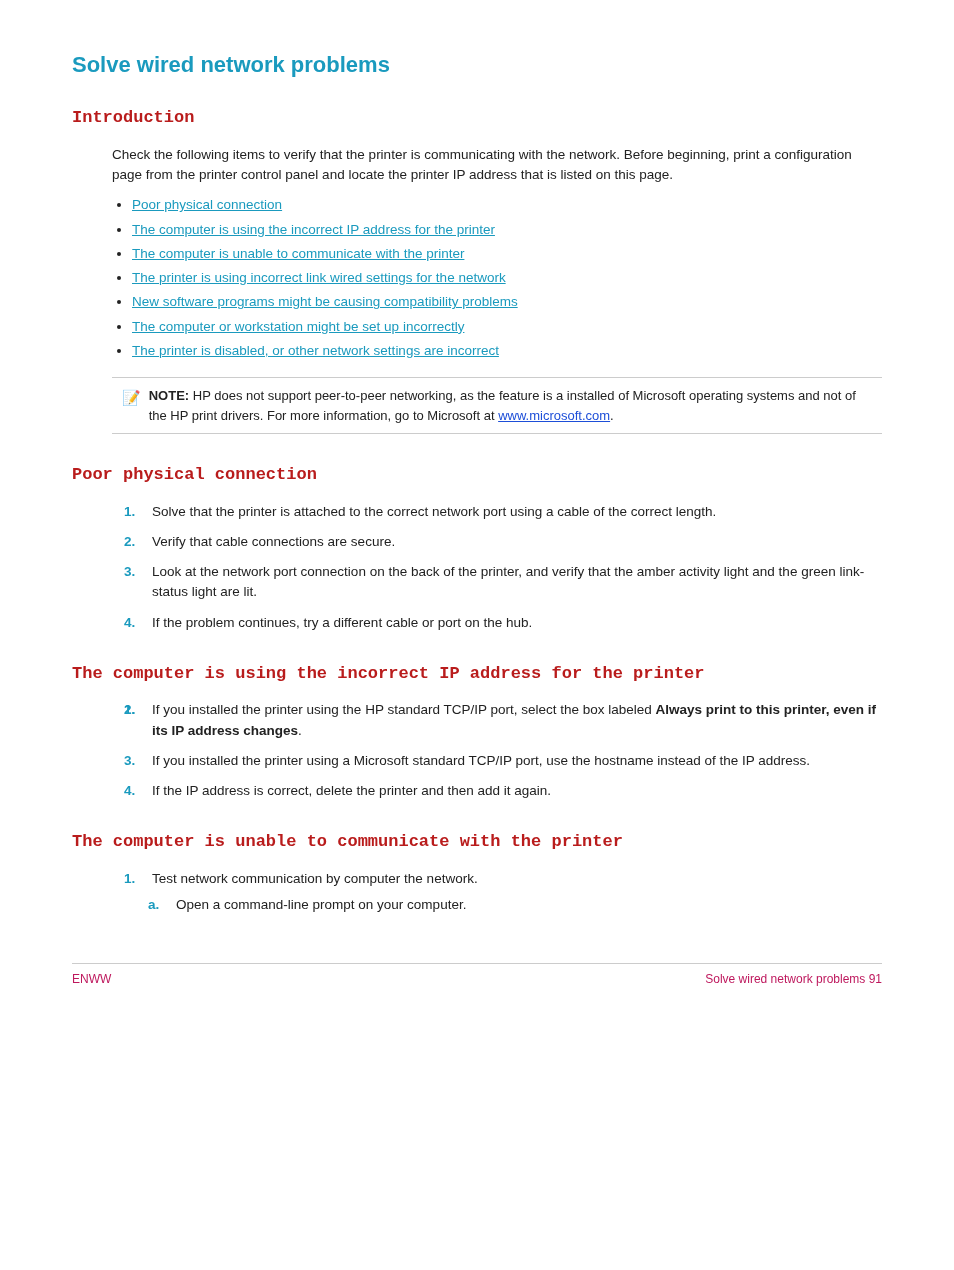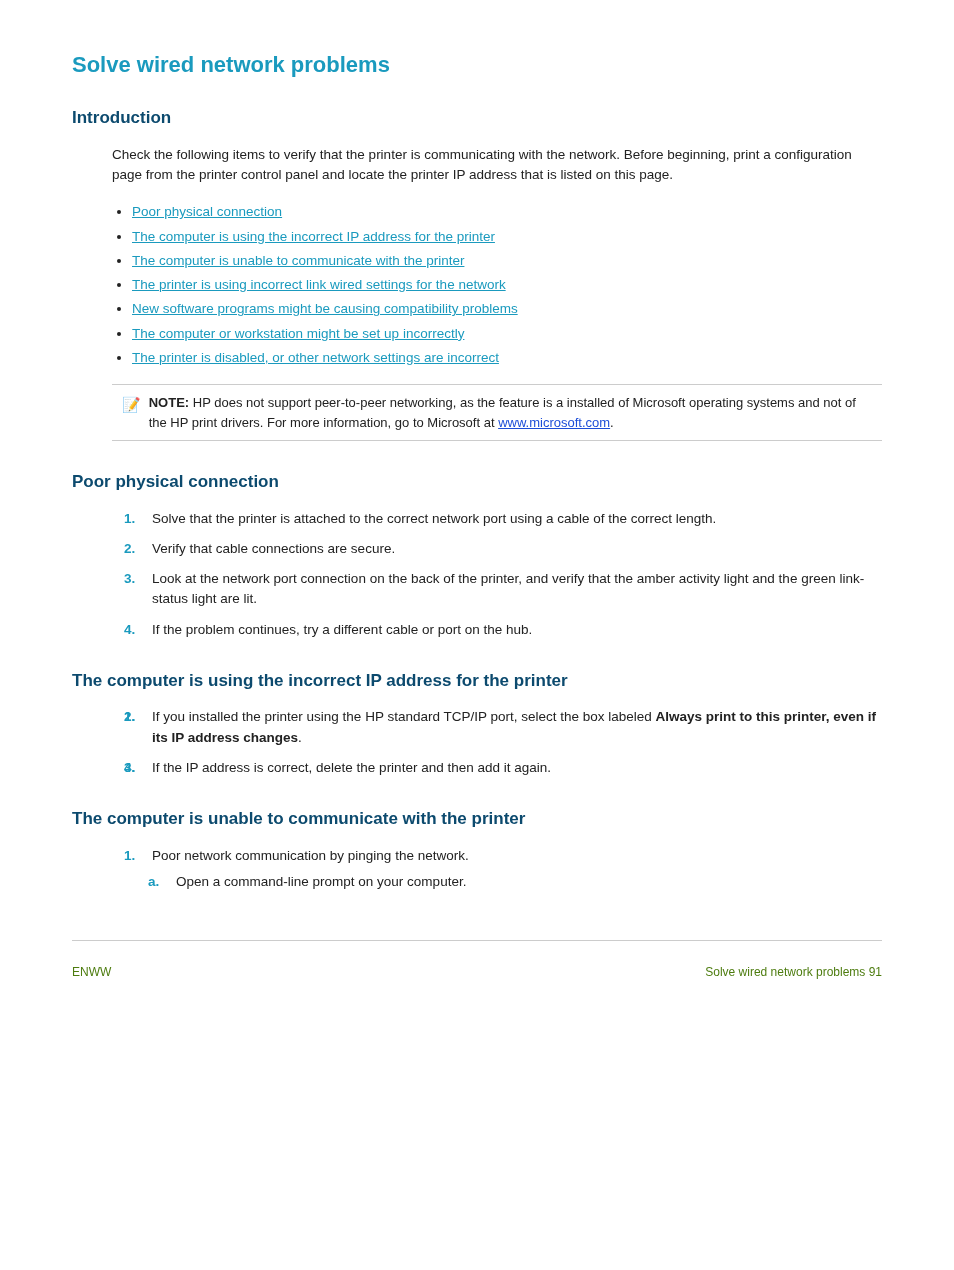--- a/index.html
+++ b/index.html
@@ -15,27 +15,27 @@
     h1.page-title {
       font-size: 22px;
       font-weight: 900;
       color: #1a9abe;
       margin-bottom: 24px;
       font-family: Arial, Helvetica, sans-serif;
     }
     h2.section-title {
       font-size: 17px;
       font-weight: 900;
-      color: #0c4a6e;
+      color: #b91c1c;
       margin-bottom: 14px;
-      font-family: Liberation Sans, sans-serif;
+      font-family: Liberation Mono, monospace;
     }
     .intro-text {
       margin-left: 40px;
-      margin-bottom: 16px;
+      margin-bottom: 9px;
       font-size: 13.5px;
       line-height: 1.55;
       color: #222;
     }
     .bullet-list {
       margin-left: 60px;
       margin-bottom: 16px;
       list-style: disc;
     }
     .bullet-list li {
@@ -98,25 +98,25 @@
     }
     .ordered-list > li .sub-list li .sub-num {
       font-weight: 700;
       color: #1a9abe;
       position: absolute;
       left: -28px;
     }
     .footer {
       margin-top: 48px;
       border-top: 1px solid #ccc;
-      padding-top: 22px;
+      padding-top: 6px;
       display: flex;
       justify-content: space-between;
       font-size: 12px;
-      color: #4d7c0f;
+      color: #be185d;
     }
     strong { font-weight: 700; }
   </style>
 </head>
 <body>
 
 <h1 class="page-title">Solve wired network problems</h1>
 
 <div class="section">
   <h2 class="section-title">Introduction</h2>
@@ -170,34 +170,35 @@
   <ol class="ordered-list">
     <li>
       <span class="num">1.</span>
     </li>
     <li>
       <span class="num">2.</span>
       <span>If you installed the printer using the HP standard TCP/IP port, select the box labeled <strong>Always print to this printer, even if its IP address changes</strong>.</span>
     </li>
     <li>
       <span class="num">3.</span>
+      <span>If you installed the printer using a Microsoft standard TCP/IP port, use the hostname instead of the IP address.</span>
     </li>
     <li>
       <span class="num">4.</span>
       <span>If the IP address is correct, delete the printer and then add it again.</span>
     </li>
   </ol>
 </div>
 
 <div class="section">
   <h2 class="section-title">The computer is unable to communicate with the printer</h2>
   <ol class="ordered-list">
     <li>
       <span class="num">1.</span>
-      <span>Poor network communication by pinging the network.</span>
+      <span>Test network communication by computer the network.</span>
       <ol class="sub-list">
         <li>
           <span class="sub-num">a.</span>
           <span>Open a command-line prompt on your computer.</span>
         </li>
       </ol>
     </li>
   </ol>
 </div>
 

